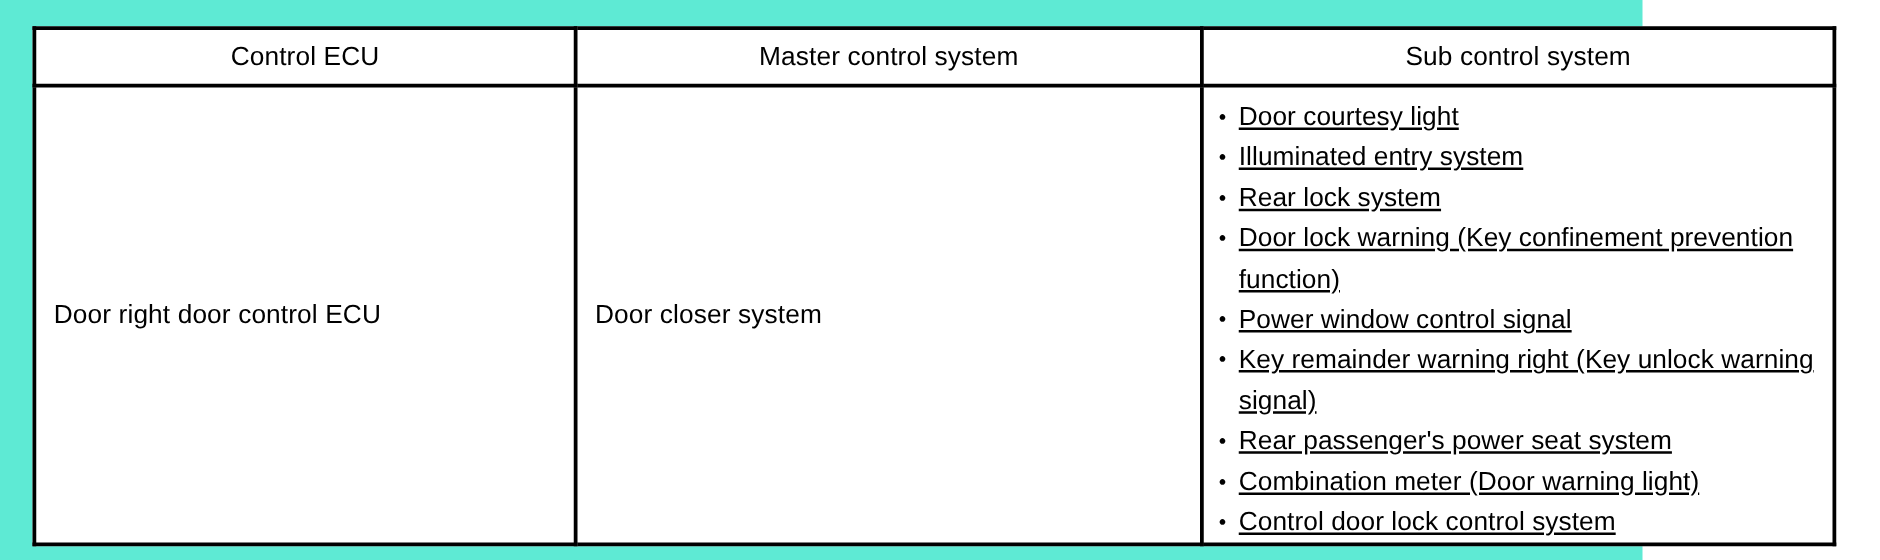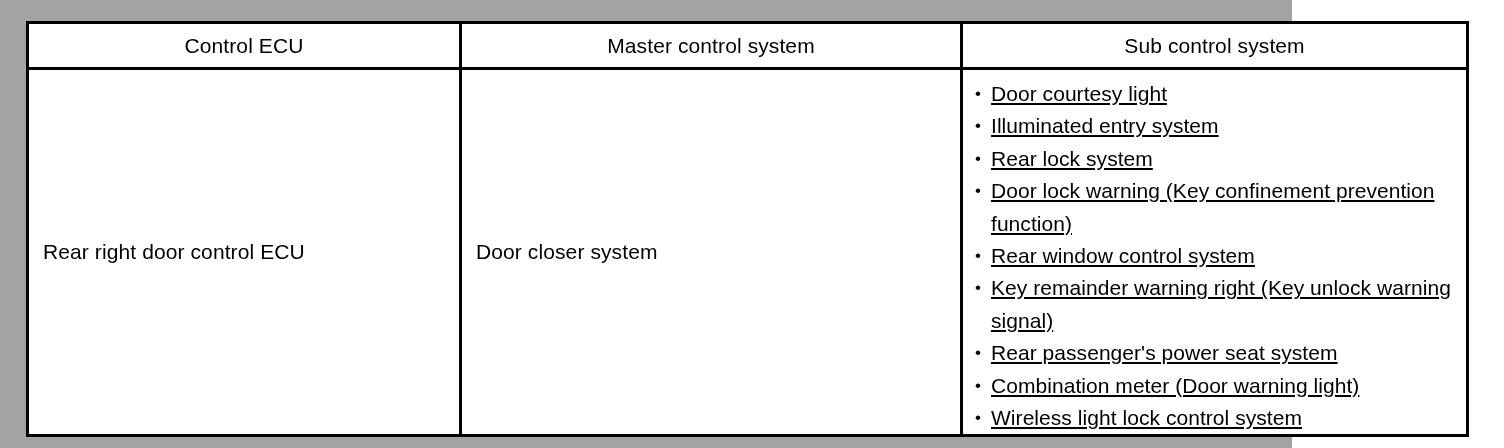--- a/index.html
+++ b/index.html
@@ -13,21 +13,22 @@
     overflow: hidden;
     font-family: "Liberation Sans", sans-serif;
     color: #000000;
     -webkit-font-smoothing: none;
   }
 
   #page {
     position: relative;
     width: 1292px;
     height: 448px;
-    background: #a3a3a3;
+    background: #5eead4;
+    padding-left: 22px;
   }
 
   
   .ecu-table {
     position: absolute;
     left: 26px;
     top: 21px;
     width: 1440px;
     height: 407px;
     box-sizing: border-box;
@@ -127,21 +128,21 @@
         <th>Control ECU</th>
         <th>Master control system</th>
         <th>Sub control system</th>
       </tr>
     </thead>
 
     <tbody>
       <tr>
 
         <td>
-          <div class="cell-text">Rear right door control ECU</div>
+          <div class="cell-text">Door right door control ECU</div>
         </td>
 
         <td>
           <div class="cell-text">Door closer system</div>
         </td>
 
         <td class="sub-cell">
           <ul class="sub-list">
 
             <li>
@@ -159,41 +160,41 @@
               <span class="li-text">Rear lock system</span>
             </li>
 
             <li class="wrap">
               <span class="bullet">•</span>
               <span class="li-text">Door lock warning (Key confinement prevention function)</span>
             </li>
 
             <li>
               <span class="bullet">•</span>
-              <span class="li-text">Rear window control system</span>
+              <span class="li-text">Power window control signal</span>
             </li>
 
             <li class="wrap">
               <span class="bullet">•</span>
               <span class="li-text">Key remainder warning right (Key unlock warning signal)</span>
             </li>
 
             <li>
               <span class="bullet">•</span>
               <span class="li-text">Rear passenger's power seat system</span>
             </li>
 
             <li>
               <span class="bullet">•</span>
               <span class="li-text">Combination meter (Door warning light)</span>
             </li>
 
             <li>
               <span class="bullet">•</span>
-              <span class="li-text">Wireless light lock control system</span>
+              <span class="li-text">Control door lock control system</span>
             </li>
 
           </ul>
         </td>
 
       </tr>
     </tbody>
   </table>
 
 </div>

